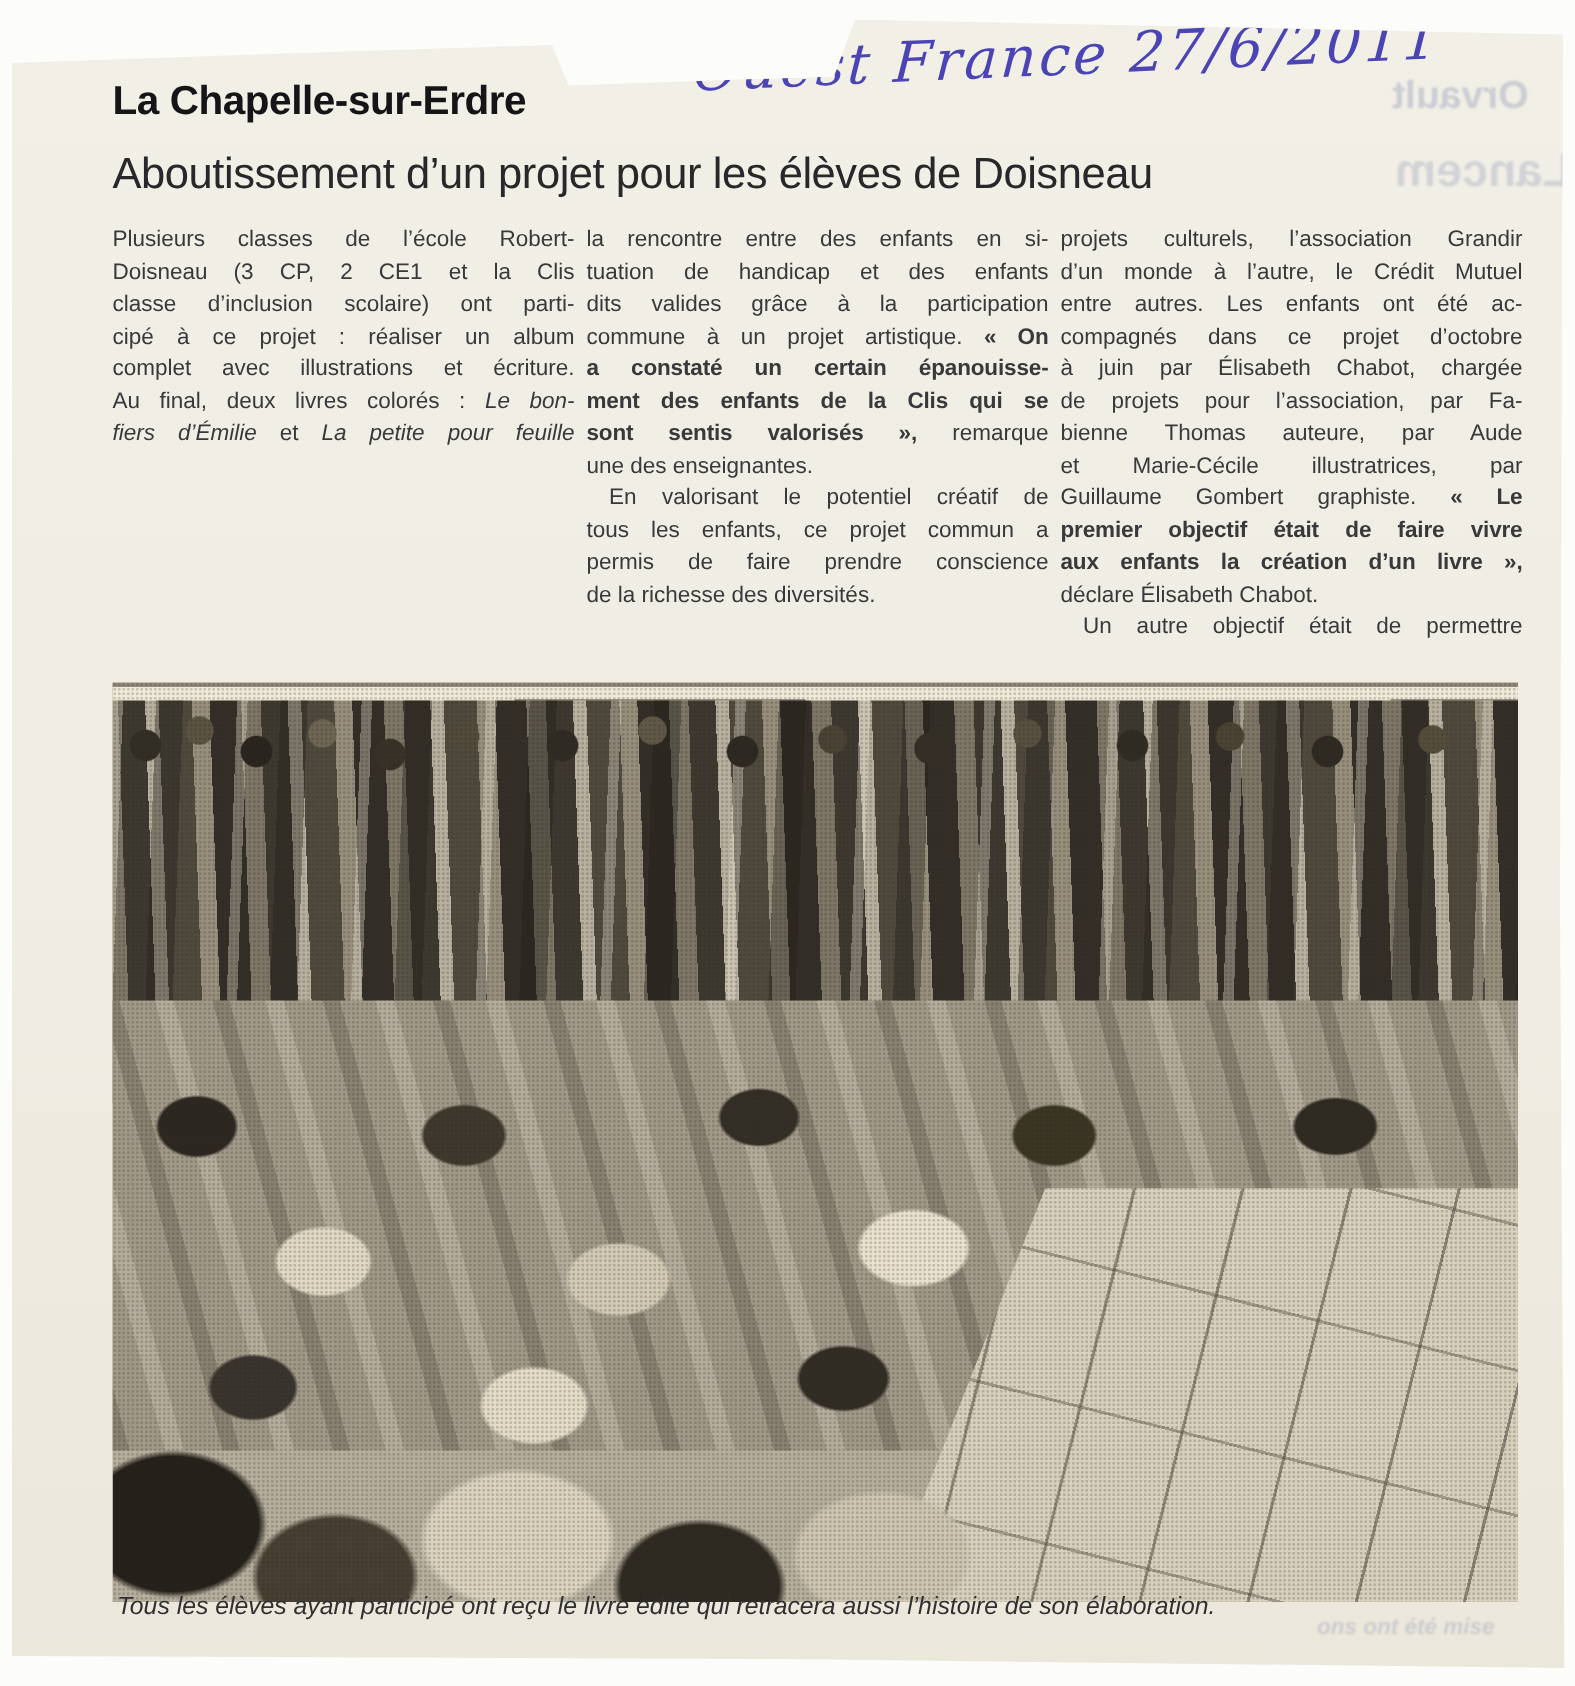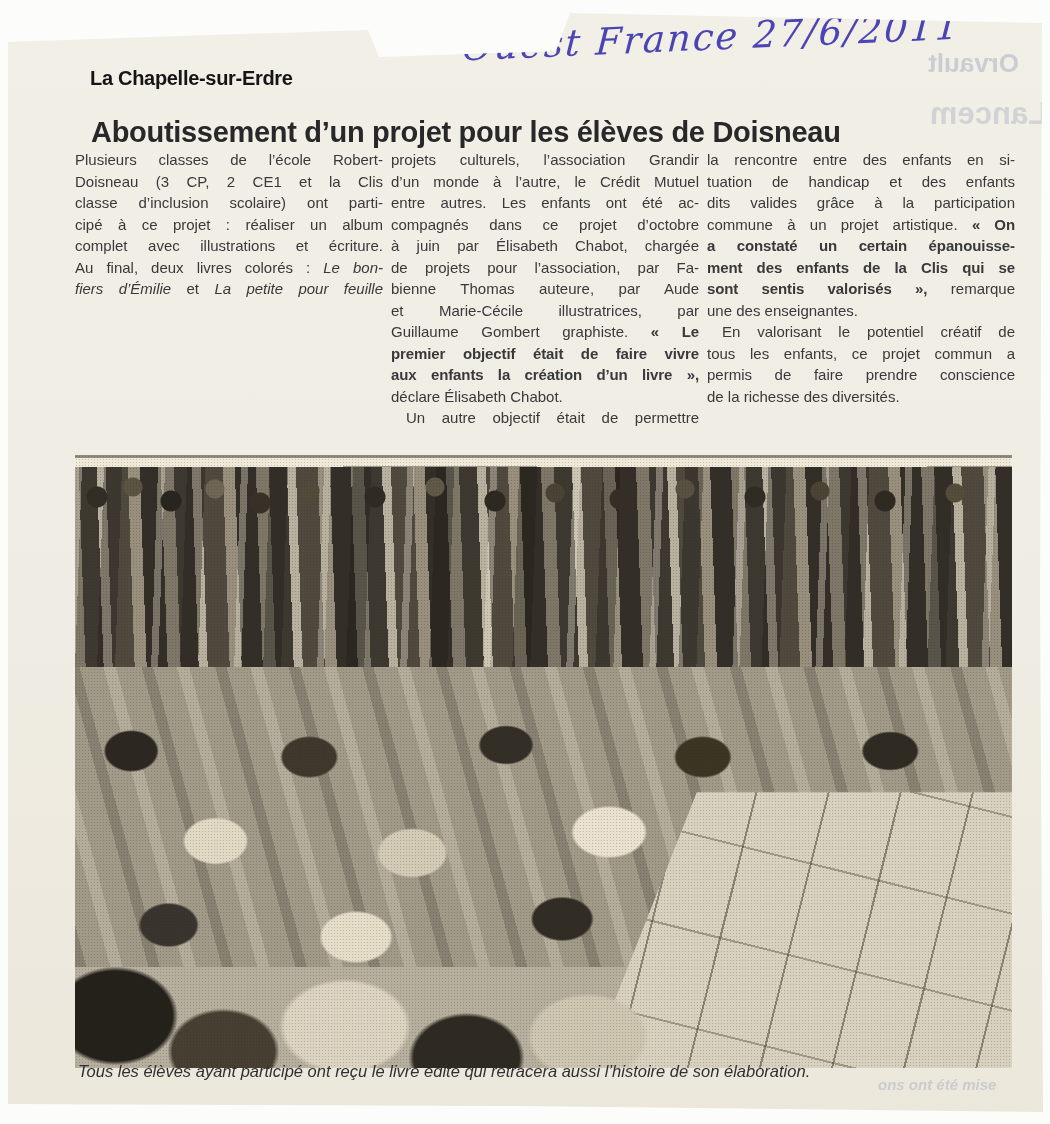--- a/index.html
+++ b/index.html
@@ -22,26 +22,26 @@
     transform:rotate(-2.5deg) skewX(-6deg);
     white-space:nowrap;
   }
   
   .ghost { position:absolute; font-weight:bold; color:#aab2c2; filter:blur(0.6px); white-space:nowrap; }
   .ghost.mirrored { transform:scaleX(-1); }
   .ghost1 { left:928px; top:48px;  font-size:26px; opacity:0.55; }
   .ghost2 { left:930px; top:96px;  font-size:31px; opacity:0.45; }
   .ghost3 { left:878px; top:1076px; font-size:15px; font-weight:bold; color:#c3c5cd; opacity:0.8; font-style:italic;}
   .kicker {
-    position:absolute; left:75px; top:52px; margin:15px;
-    font-size:20px; font-weight:bold; color:#151517; letter-spacing:-0.3px;
+    position:absolute; left:75px; top:52px; margin:0;
+    font-size:27px; font-weight:bold; color:#151517; letter-spacing:-0.3px;
   }
   .headline {
-    position:absolute; left:75px; top:100px; margin:16px; width:950px;
-    font-size:29px; font-weight:bold; color:#28282b; letter-spacing:-0.3px;
+    position:absolute; left:75px; top:100px; margin:0; width:950px;
+    font-size:29px; font-weight:normal; color:#28282b; letter-spacing:-0.3px;
     white-space:nowrap;
   }
   .cols {
     position:absolute; left:75px; top:149px; width:940px;
     display:grid; grid-template-columns:1fr 1fr 1fr; column-gap:8px;
     font-size:15px; line-height:21.5px; color:#39393b;
   }
   .plines {
     white-space:pre-line;
     text-align:justify; text-align-last:justify;
@@ -158,56 +158,56 @@
 Doisneau (3 CP, 2 CE1 et la Clis
 classe d’inclusion scolaire) ont parti-
 cipé à ce projet : réaliser un album
 complet avec illustrations et écriture.
 Au final, deux livres colorés : <i>Le bon-</i>
 <i>fiers d’Émilie</i> et <i>La petite pour feuille</i></div>
         </div>
       </div>
       <div class="col">
         <div class="para">
+          <div class="plines">la rencontre entre des enfants en si-
+tuation de handicap et des enfants
+dits valides grâce à la participation
+commune à un projet artistique. <b>« On</b>
+<b>a constaté un certain épanouisse-</b>
+<b>ment des enfants de la Clis qui se</b>
+<b>sont sentis valorisés »,</b> remarque</div>
+          <div class="plast">une des enseignantes.</div>
+        </div>
+        <div class="para">
+          <div class="plines"> En valorisant le potentiel créatif de
+tous les enfants, ce projet commun a
+permis de faire prendre conscience</div>
+          <div class="plast">de la richesse des diversités.</div>
+        </div>
+      </div>
+      <div class="col">
+        <div class="para">
           <div class="plines">projets culturels, l’association Grandir
 d’un monde à l’autre, le Crédit Mutuel
 entre autres. Les enfants ont été ac-
 compagnés dans ce projet d’octobre
 à juin par Élisabeth Chabot, chargée
 de projets pour l’association, par Fa-
 bienne Thomas auteure, par Aude
 et Marie-Cécile illustratrices, par
 Guillaume Gombert graphiste. <b>« Le</b>
 <b>premier objectif était de faire vivre</b>
 <b>aux enfants la création d’un livre »,</b></div>
           <div class="plast">déclare Élisabeth Chabot.</div>
         </div>
         <div class="para">
           <div class="plines"> Un autre objectif était de permettre</div>
           <div class="plast"></div>
         </div>
       </div>
-      <div class="col">
-        <div class="para">
-          <div class="plines">la rencontre entre des enfants en si-
-tuation de handicap et des enfants
-dits valides grâce à la participation
-commune à un projet artistique. <b>« On</b>
-<b>a constaté un certain épanouisse-</b>
-<b>ment des enfants de la Clis qui se</b>
-<b>sont sentis valorisés »,</b> remarque</div>
-          <div class="plast">une des enseignantes.</div>
-        </div>
-        <div class="para">
-          <div class="plines"> En valorisant le potentiel créatif de
-tous les enfants, ce projet commun a
-permis de faire prendre conscience</div>
-          <div class="plast">de la richesse des diversités.</div>
-        </div>
-      </div>
     </div>
 
     <figure class="photo" title="Halftone black-and-white photo: schoolchildren seated on a tiled floor, parents and teachers standing along the back wall">
       <div class="ph-wall">
         <div class="ph-door d1"></div>
         <div class="ph-door d2"></div>
         <div class="ph-door d3"></div>
       </div>
       <div class="ph-adults"></div>
       <div class="ph-crowd"></div>

